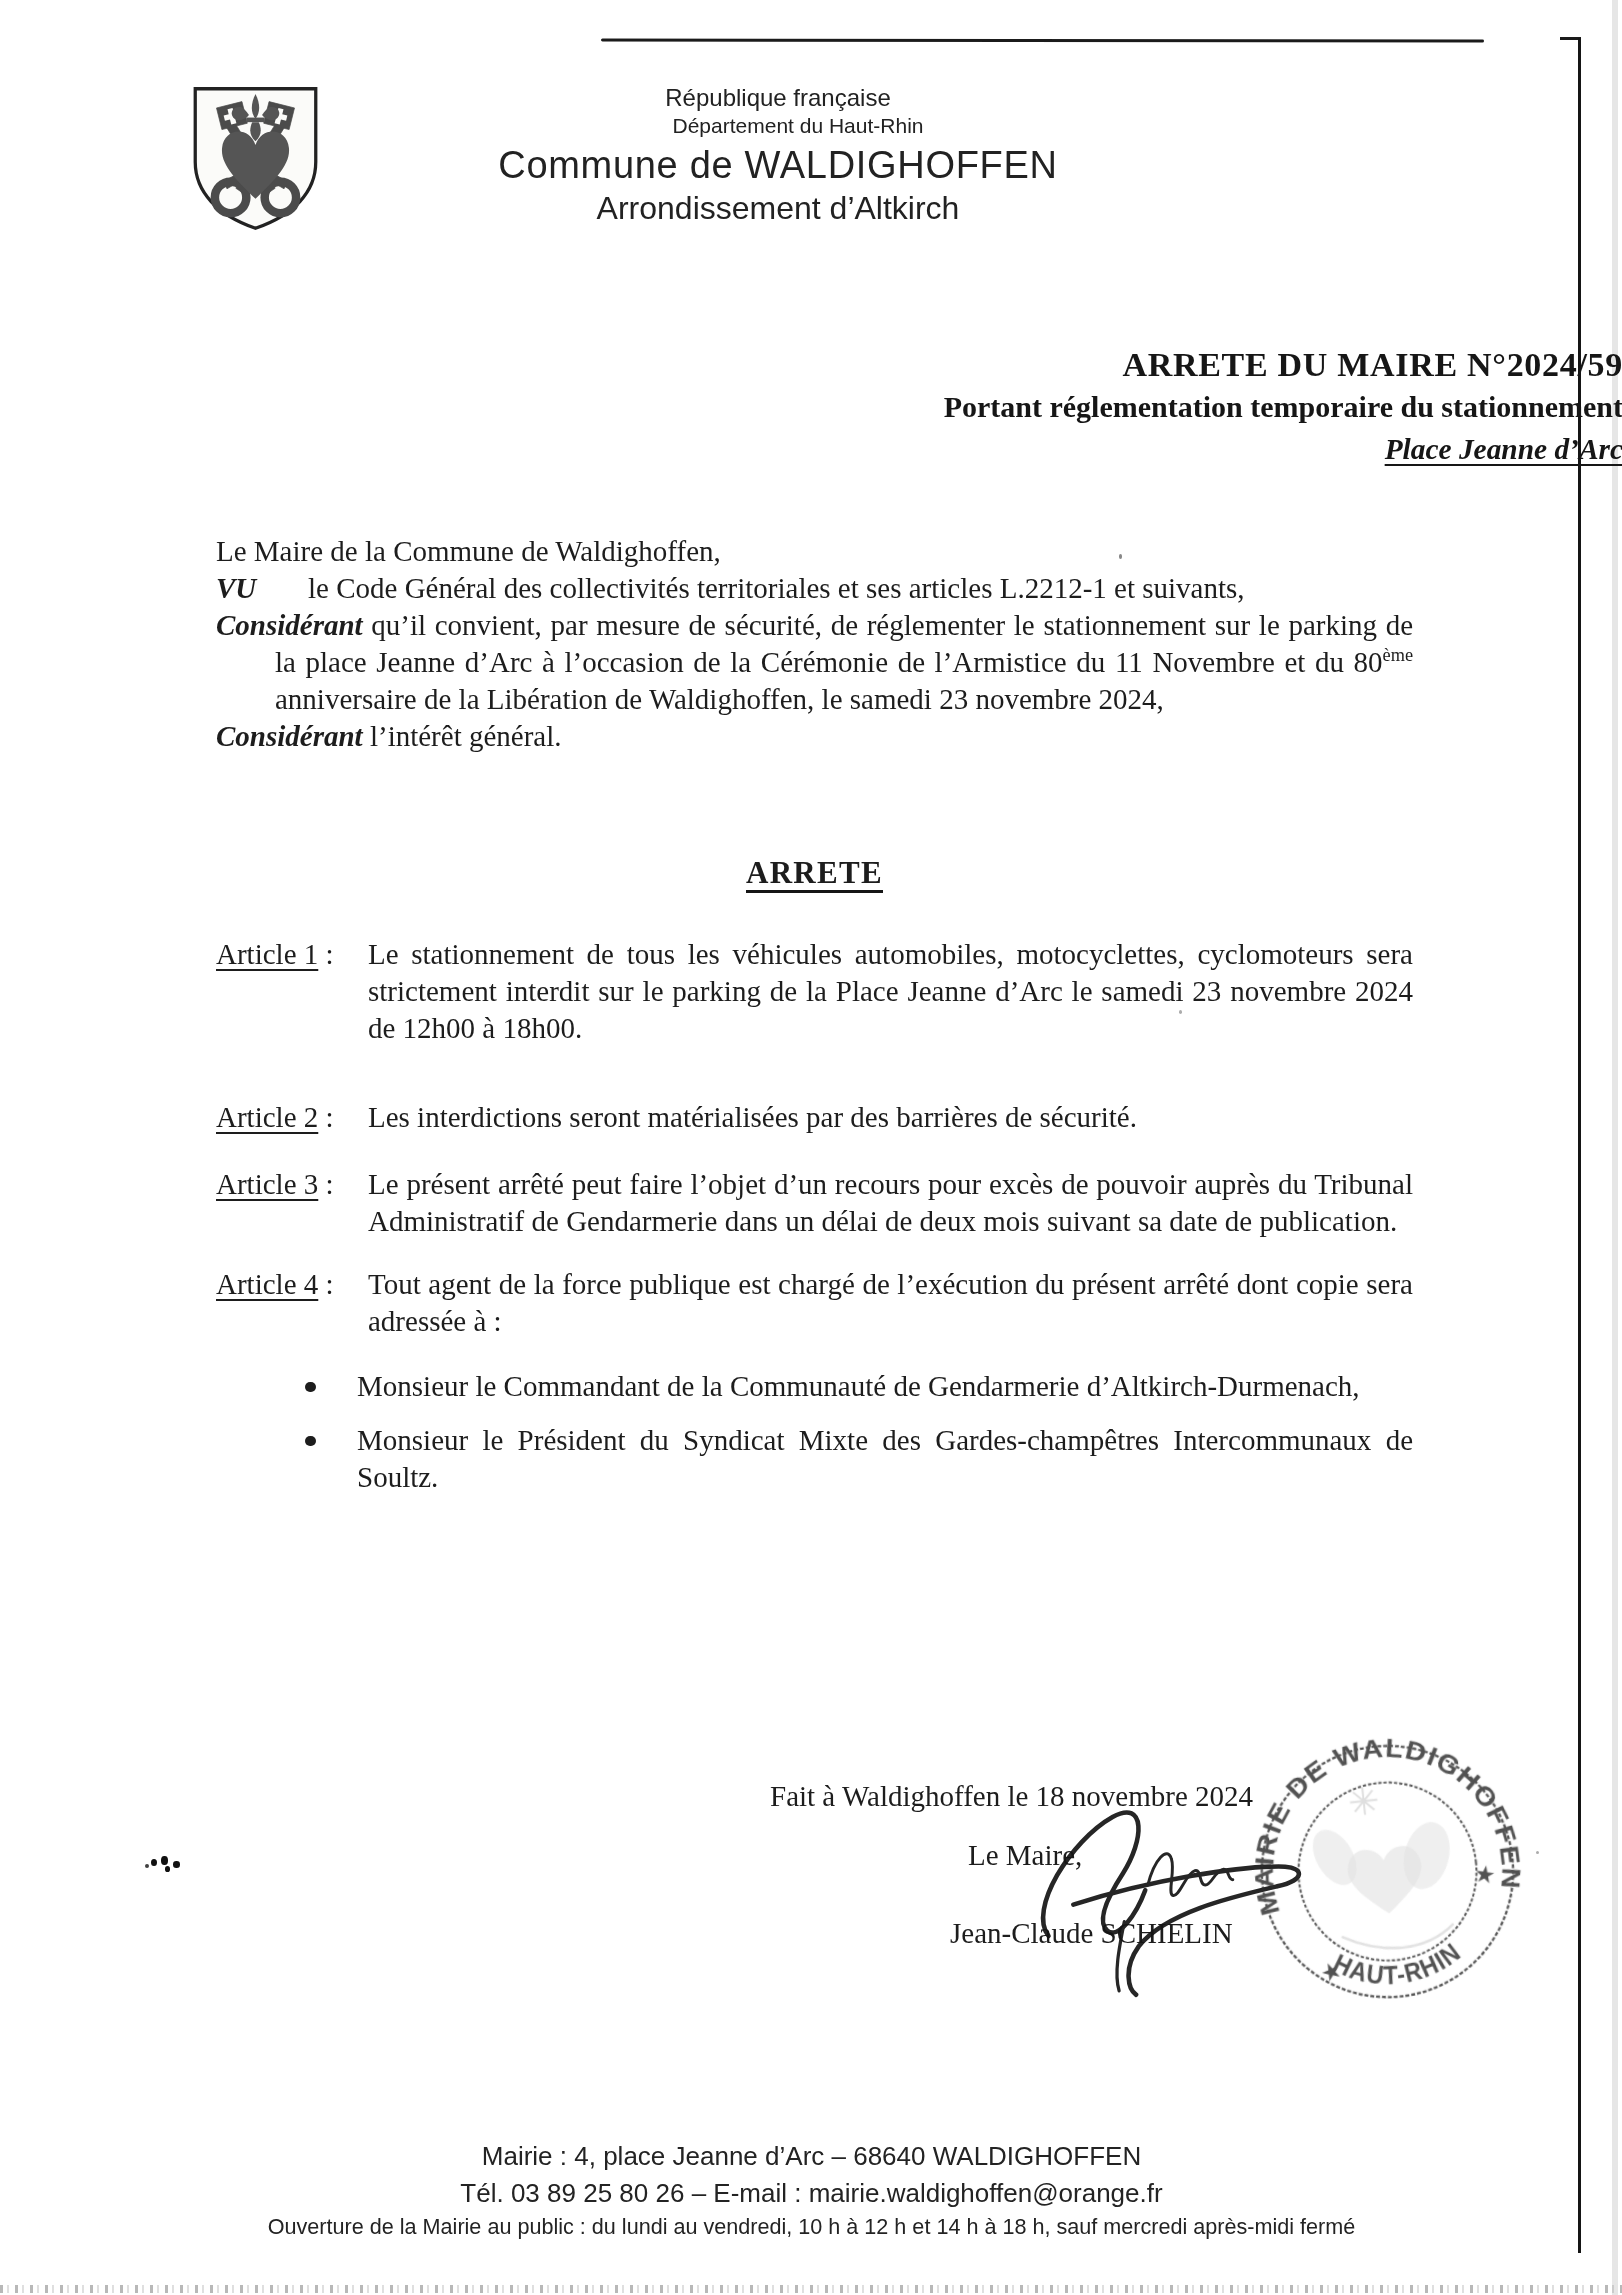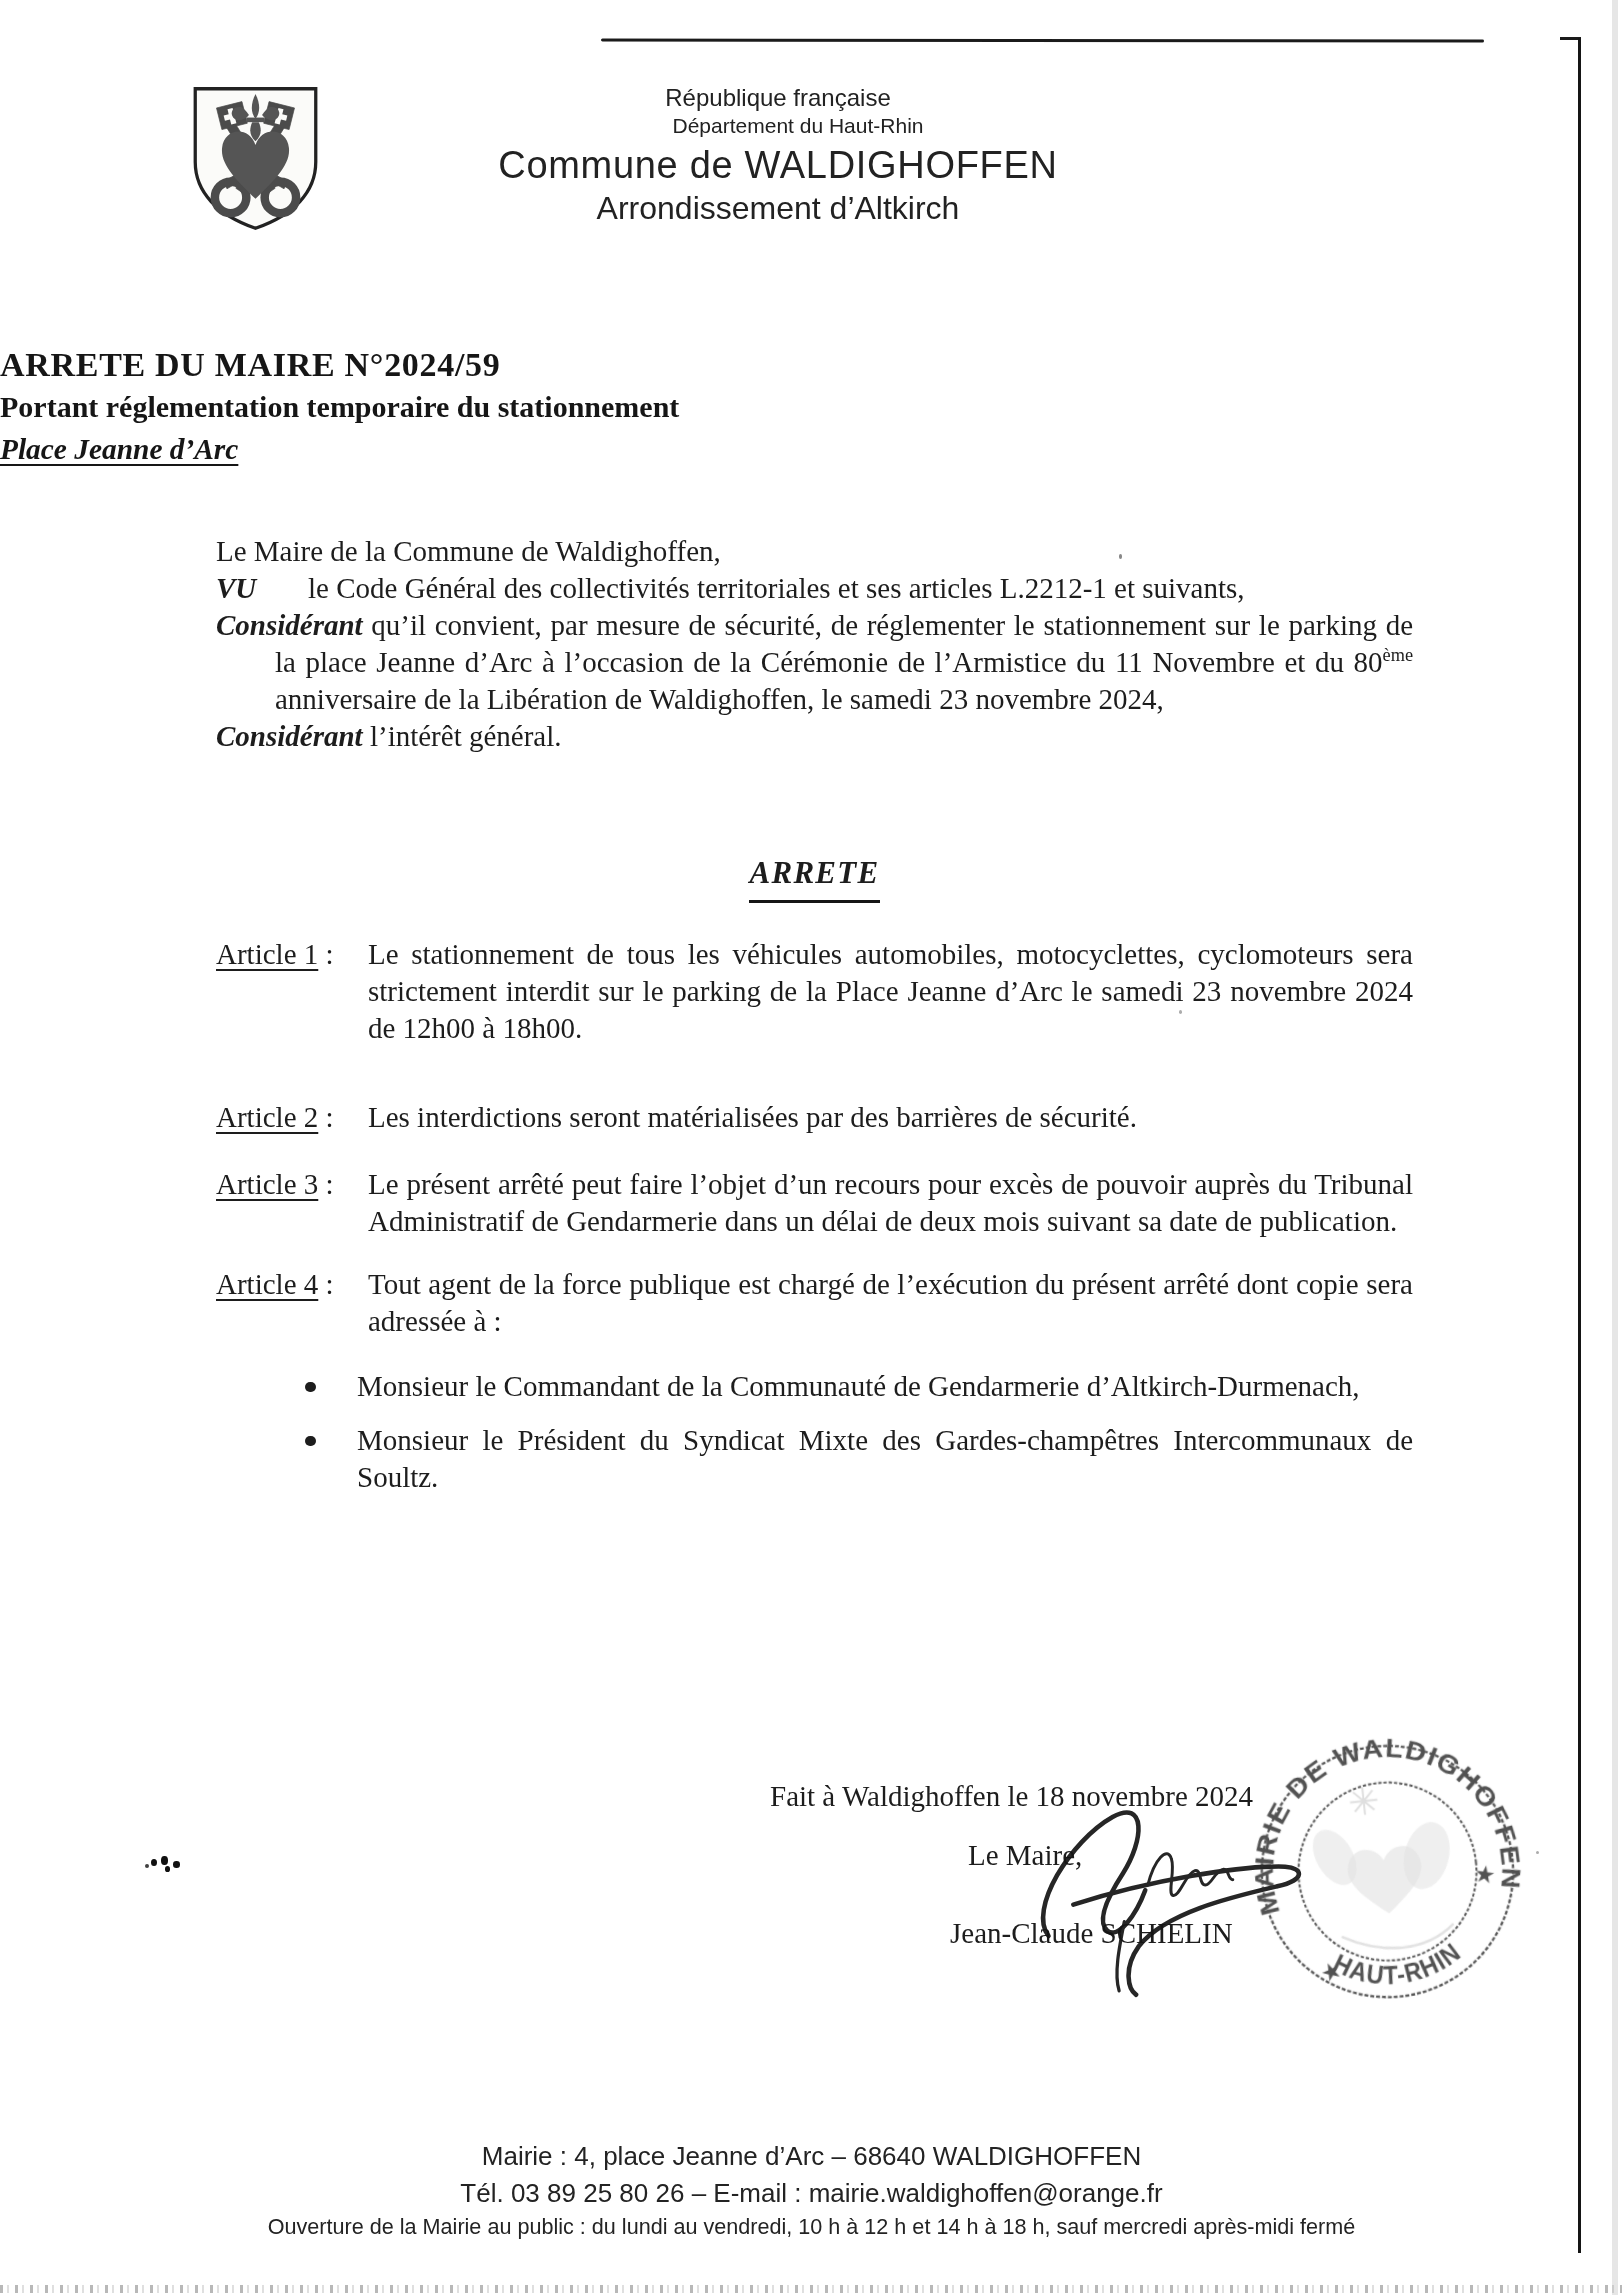--- a/index.html
+++ b/index.html
@@ -18,37 +18,37 @@
     background:repeating-linear-gradient(90deg, rgba(20,20,20,.55) 0 2.6px, rgba(20,20,20,0) 2.6px 7.2px, rgba(90,90,90,.35) 7.2px 9.2px, rgba(20,20,20,0) 9.2px 15px);}
   .speck{position:absolute;background:#111;border-radius:50%;}
   
   .hdr{left:0;width:1556px;text-align:center;font-family:"Liberation Sans",sans-serif;color:#222;}
   .hdr-republic{top:84px;font-size:24px;}
   .hdr-dept{top:114px;font-size:21px;padding-left:20px;}
   .hdr-commune{top:144px;font-size:38px;letter-spacing:0.7px;}
   .hdr-arr{top:190px;font-size:32px;}
   .coa{left:190px;top:84px;width:131px;height:149px;}
   
-  .title{left:0;width:1623px;text-align:left;font-weight:bold;color:#161616;}
+  .title{left:0;width:1623px;text-align:right;font-weight:bold;color:#161616;}
   .title-1{top:346px;font-size:34px;letter-spacing:0.7px;}
   .title-2{top:390px;font-size:30px;}
   .title-3{top:433px;font-size:29.4px;font-style:italic;}
   .title-3 span{text-decoration:underline;text-decoration-thickness:2px;text-underline-offset:5.2px;}
   
   .bodycol{left:216px;top:533px;width:1197px;font-size:29px;line-height:37px;}
   .bodycol p{margin:0;}
   .just{text-align:justify;}
   .lbl{font-weight:bold;font-style:italic;}
   .p-vu{margin-top:31px;display:flex;}
   .vu-label{width:92px;flex:0 0 92px;font-weight:bold;font-style:italic;}
   .p-c1{margin-top:41px;padding-left:59px;text-indent:-59px;}
   .p-c2{margin-top:37px;}
   sup.ord{font-size:18.3px;line-height:0;vertical-align:super;}
   .arrete-h{margin-top:98px;text-align:center;font-weight:bold;font-size:31px;line-height:39px;letter-spacing:1.3px;}
-  .arrete-h span{border-bottom:3.3px solid #161616;padding-bottom:10px;font-style:italic;}
+  .arrete-h span{border-bottom:3.3px solid #161616;padding-bottom:0;}
   .article{display:flex;}
   .a1{margin-top:44px;}.a2{margin-top:52px;}.a3{margin-top:30px;}.a4{margin-top:26px;}
   .art-label{flex:0 0 152px;width:152px;white-space:nowrap;}
   .art-label .u{text-decoration:underline;text-decoration-thickness:2px;text-underline-offset:4.6px;}
   .art-text{flex:1;}
   ul.recipients{list-style:none;margin:27.5px 0 0 0;padding:0;}
   ul.recipients li{position:relative;padding-left:141px;text-align:justify;}
   ul.recipients li + li{margin-top:17px;}
   ul.recipients li::before{content:"";position:absolute;left:89px;top:14.4px;width:10.5px;height:10.5px;border-radius:50%;background:#1d1d1d;}
   

